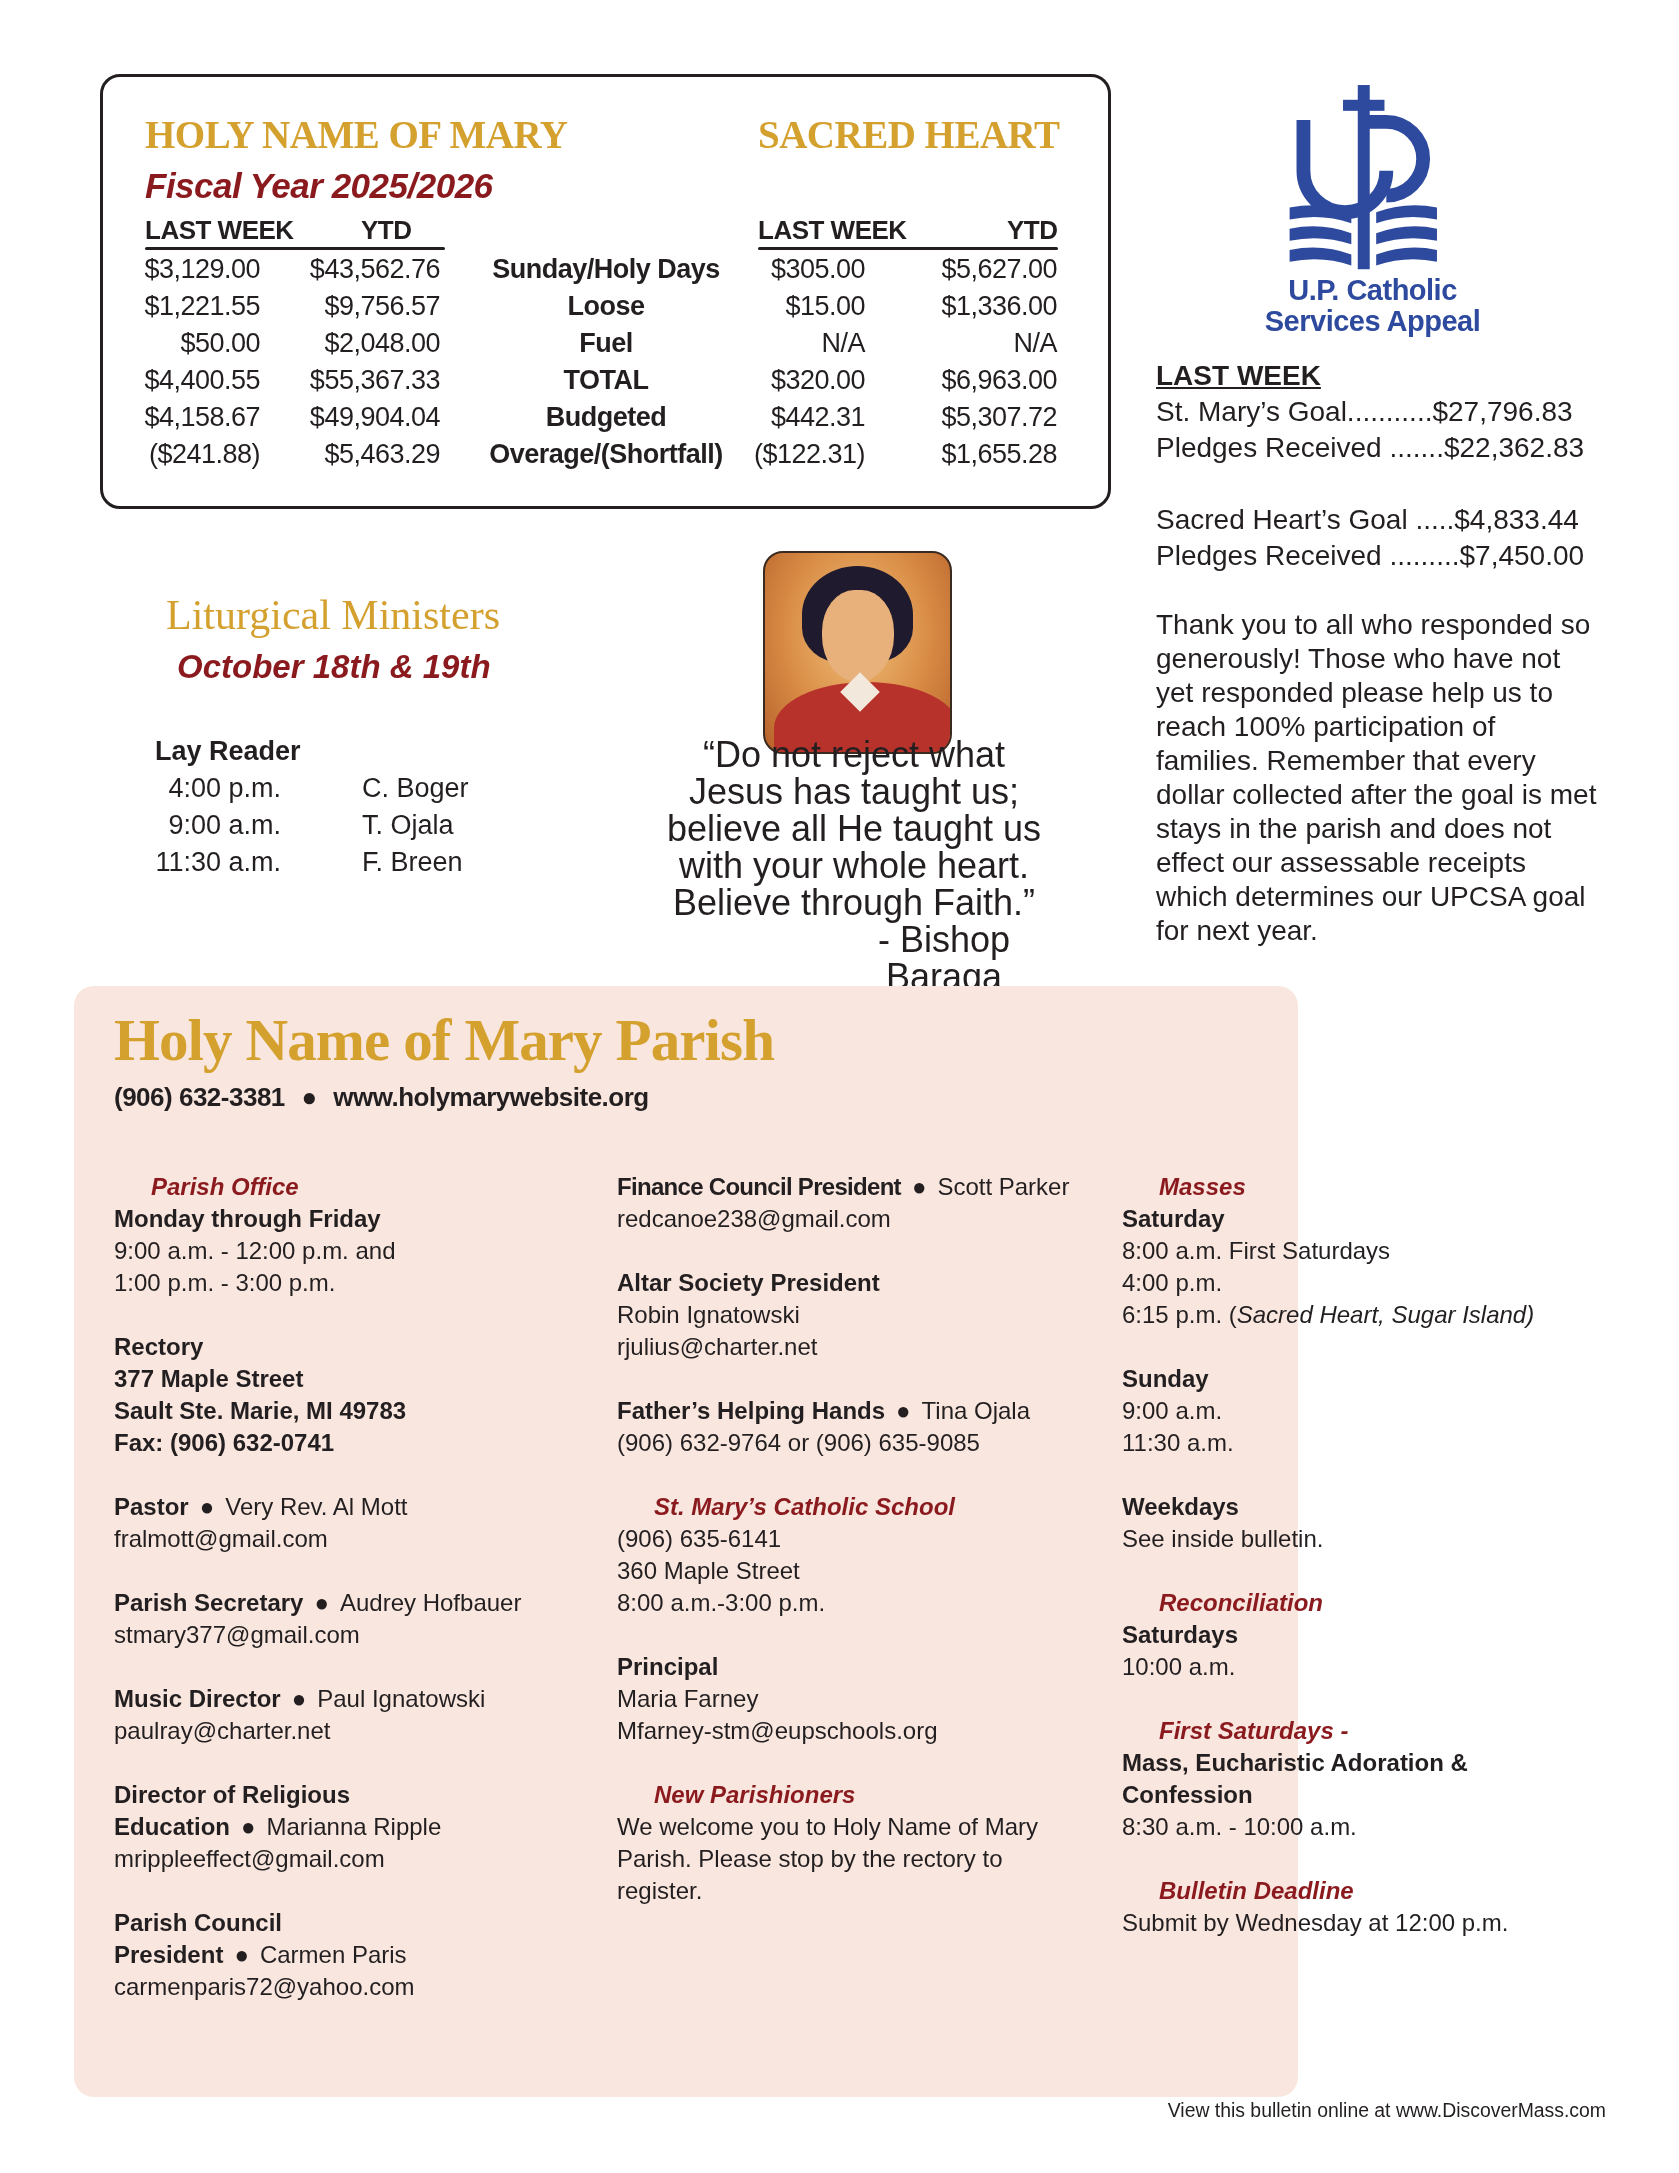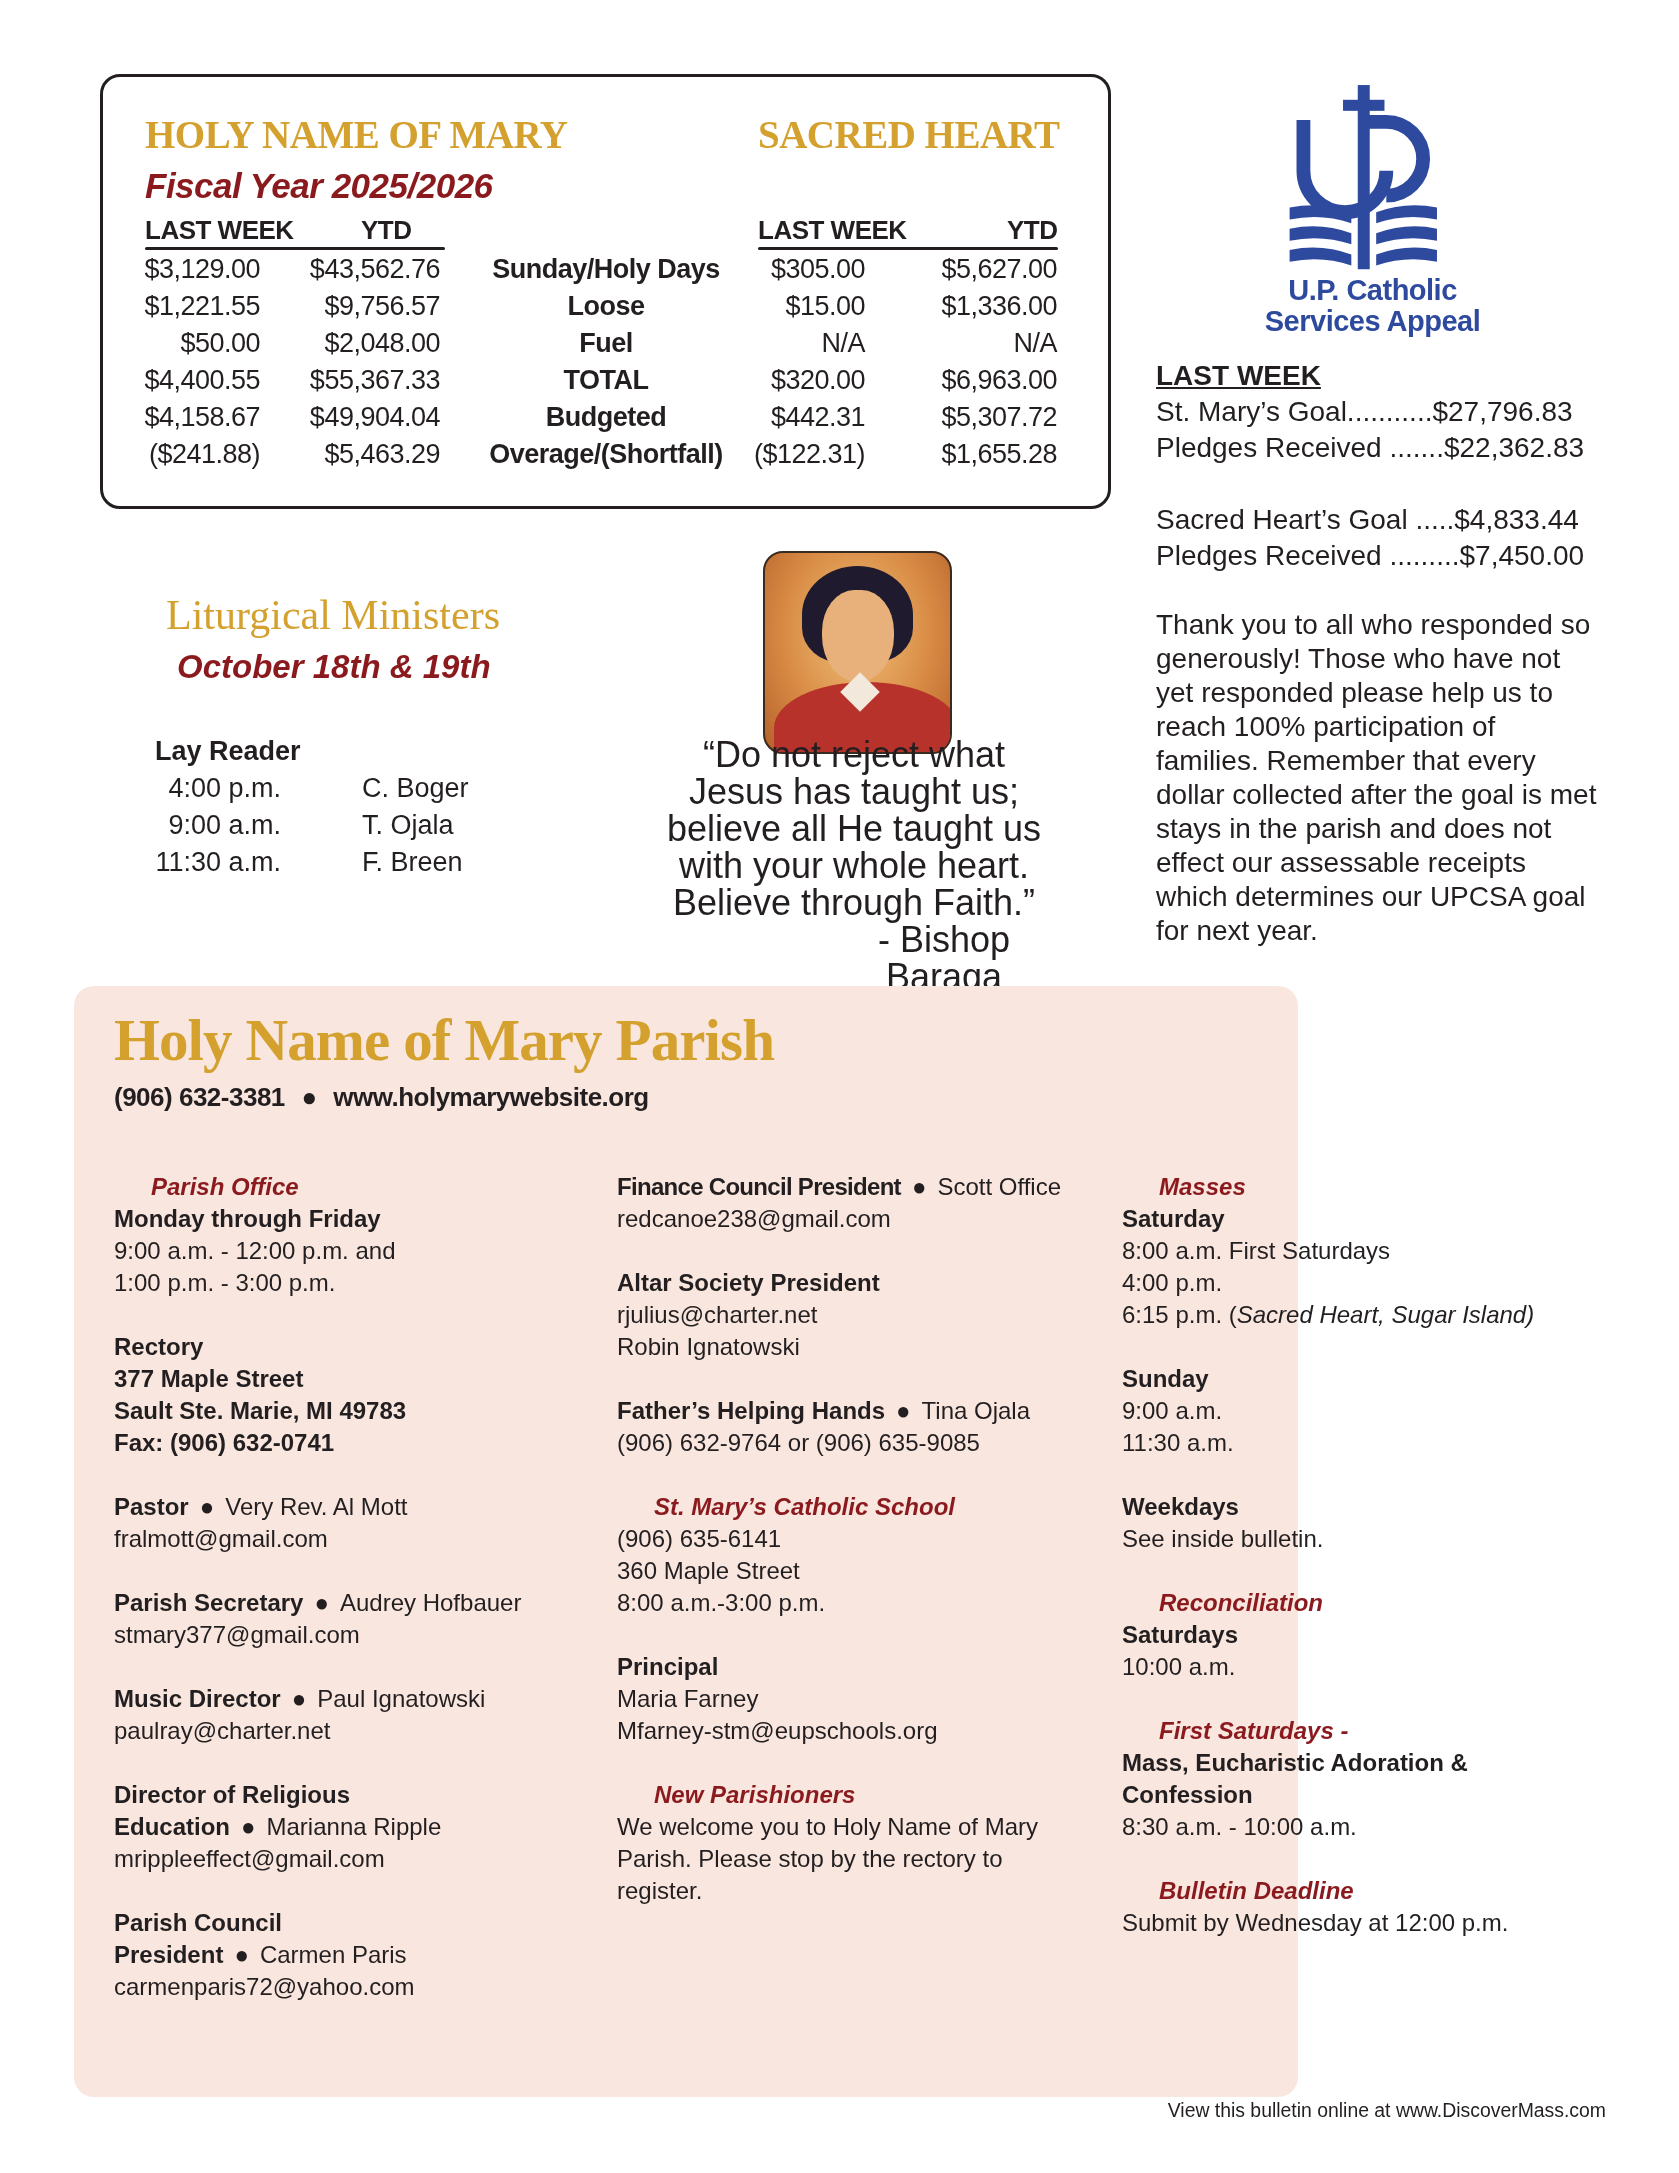--- a/index.html
+++ b/index.html
@@ -223,26 +223,26 @@
     <div class="b">Director of Religious</div>
     <div><span class="b">Education</span><span class="dot">●</span><span>Marianna Ripple</span></div>
     <div>mrippleeffect@gmail.com</div>
     <div class="gap"></div>
     <div class="b">Parish Council</div>
     <div><span class="b">President</span><span class="dot">●</span><span>Carmen Paris</span></div>
     <div>carmenparis72@yahoo.com</div>
   </div>
 
   <div id="col2" class="col">
-    <div><span class="b" style="letter-spacing:-0.7px;">Finance Council President</span><span class="dot">●</span><span>Scott Office</span></div>
+    <div><span class="b" style="letter-spacing:-0.7px;">Finance Council President</span><span class="dot">●</span><span>Scott Parker</span></div>
     <div>redcanoe238@gmail.com</div>
     <div class="gap"></div>
     <div class="b">Altar Society President</div>
+    <div>Robin Ignatowski</div>
     <div>rjulius@charter.net</div>
-    <div>Robin Ignatowski</div>
     <div class="gap"></div>
     <div><span class="b">Father’s Helping Hands</span><span class="dot">●</span><span>Tina Ojala</span></div>
     <div>(906) 632-9764 or (906) 635-9085</div>
     <div class="gap"></div>
     <div class="sec-head">St. Mary’s Catholic School</div>
     <div>(906) 635-6141</div>
     <div>360 Maple Street</div>
     <div>8:00 a.m.-3:00 p.m.</div>
     <div class="gap"></div>
     <div class="b">Principal</div>

